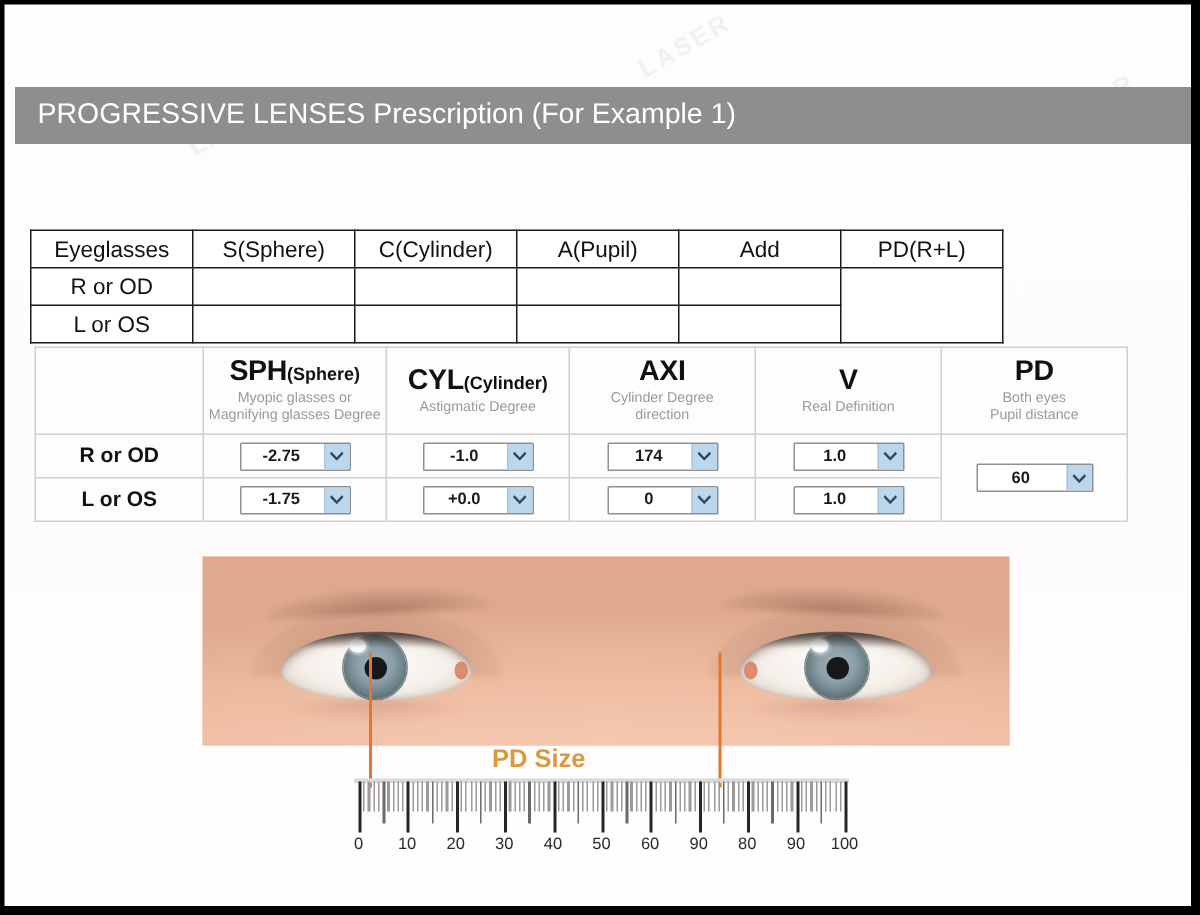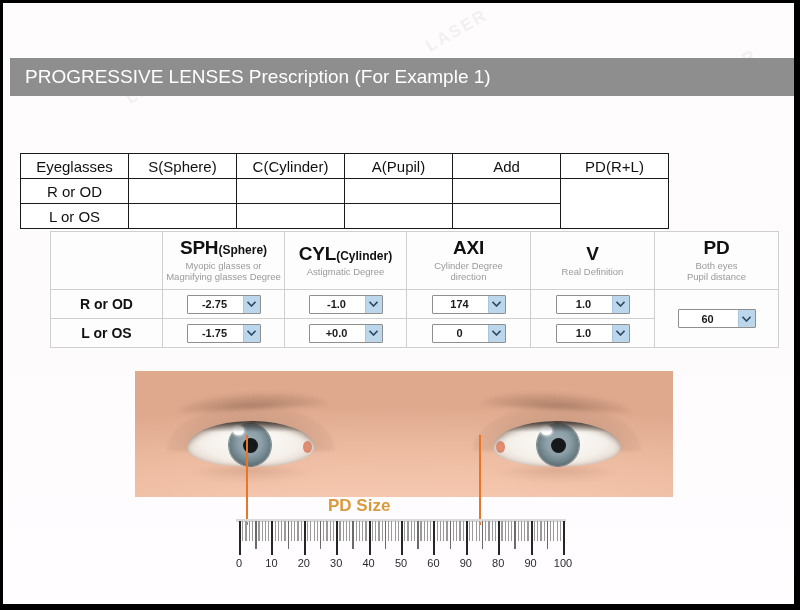--- a/index.html
+++ b/index.html
@@ -96,21 +96,20 @@
   .t2-wrap {
     position:absolute;
     left:20px; top:228px;
     width:728px;
   }
   table.t2 {
     border-collapse:collapse;
     table-layout:fixed;
     width:728px;
     background:#fdfdfd;
-    margin-left:27px;
   }
   table.t2 td {
     border:1px solid #cfcfcf;
     text-align:center;
     vertical-align:middle;
     background:#fdfdfd;
   }
   table.t2 td.head { height:58px; padding:3px 2px; }
   table.t2 td.body { height:29px; }
   .h-main {

